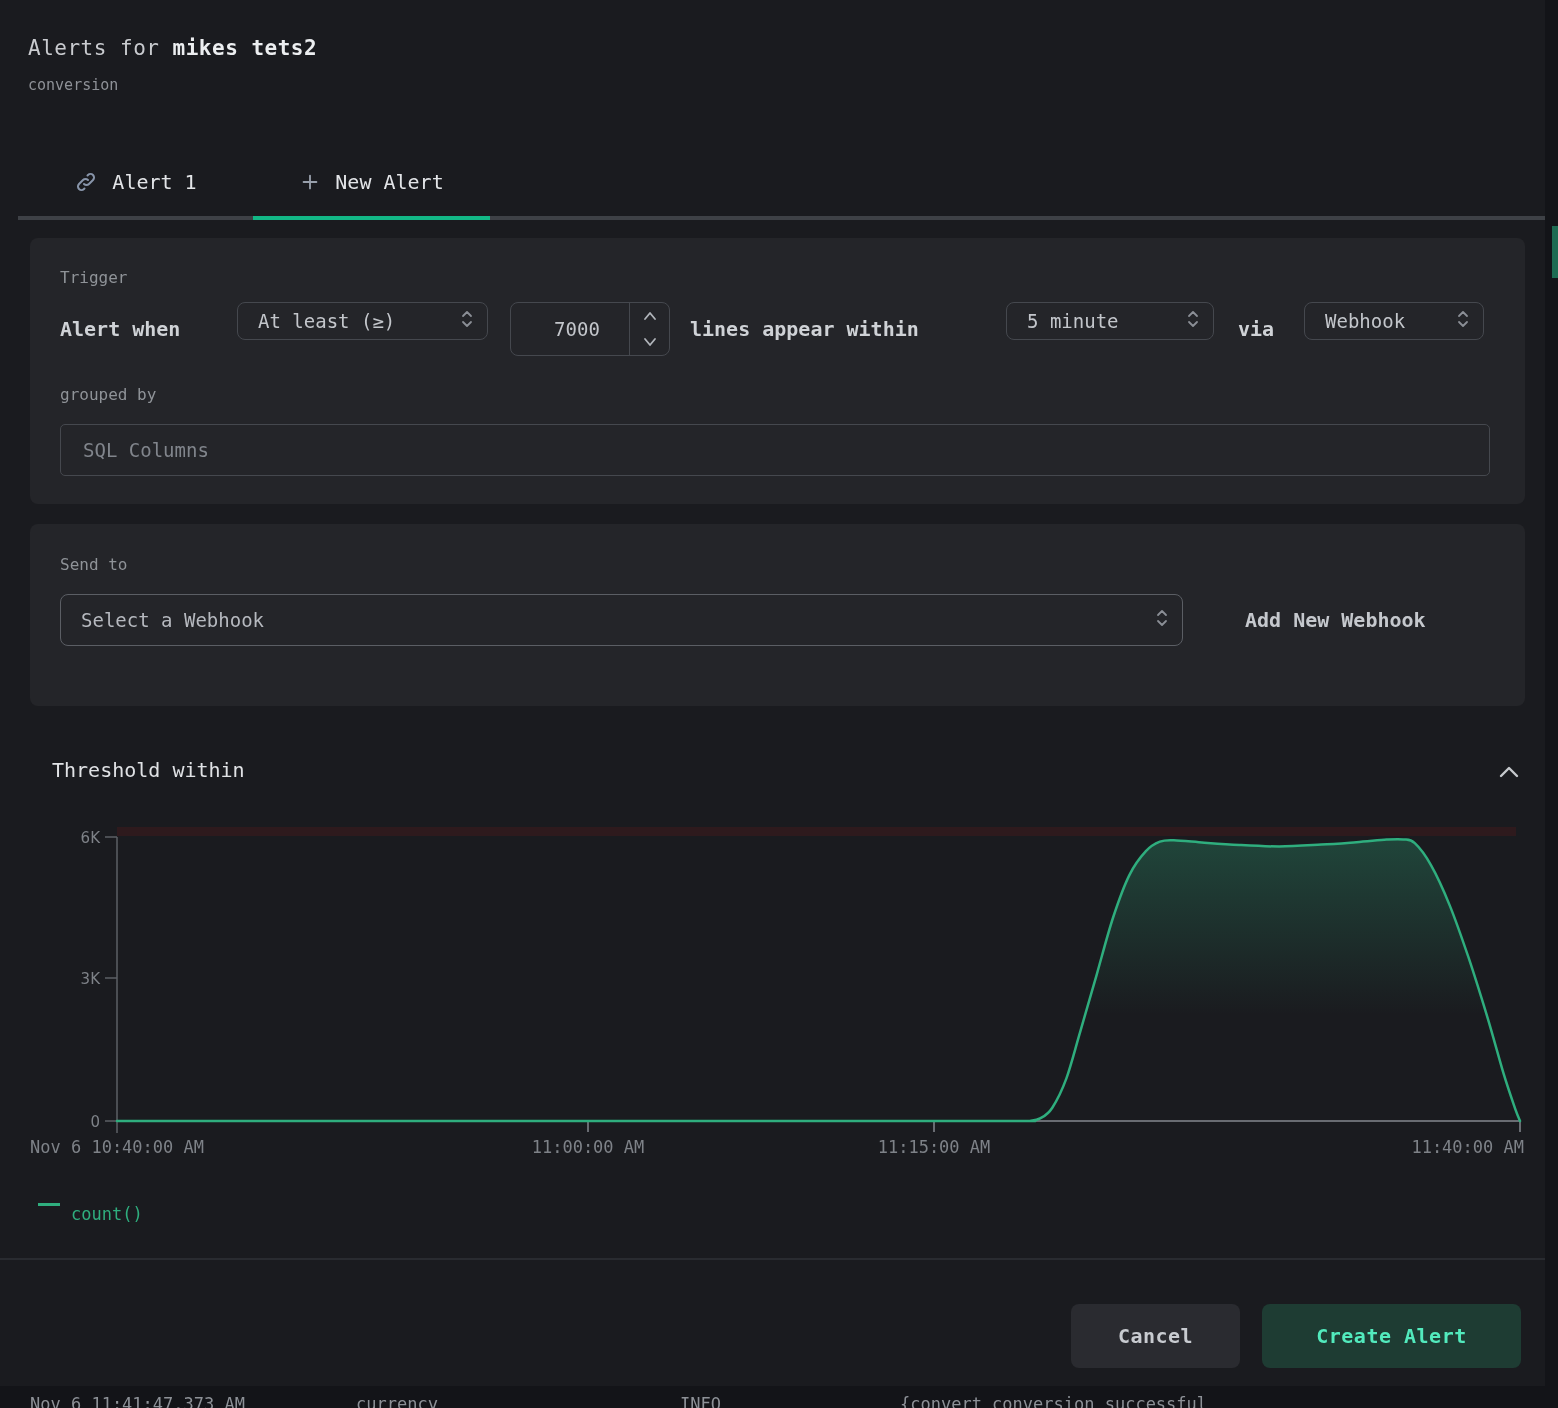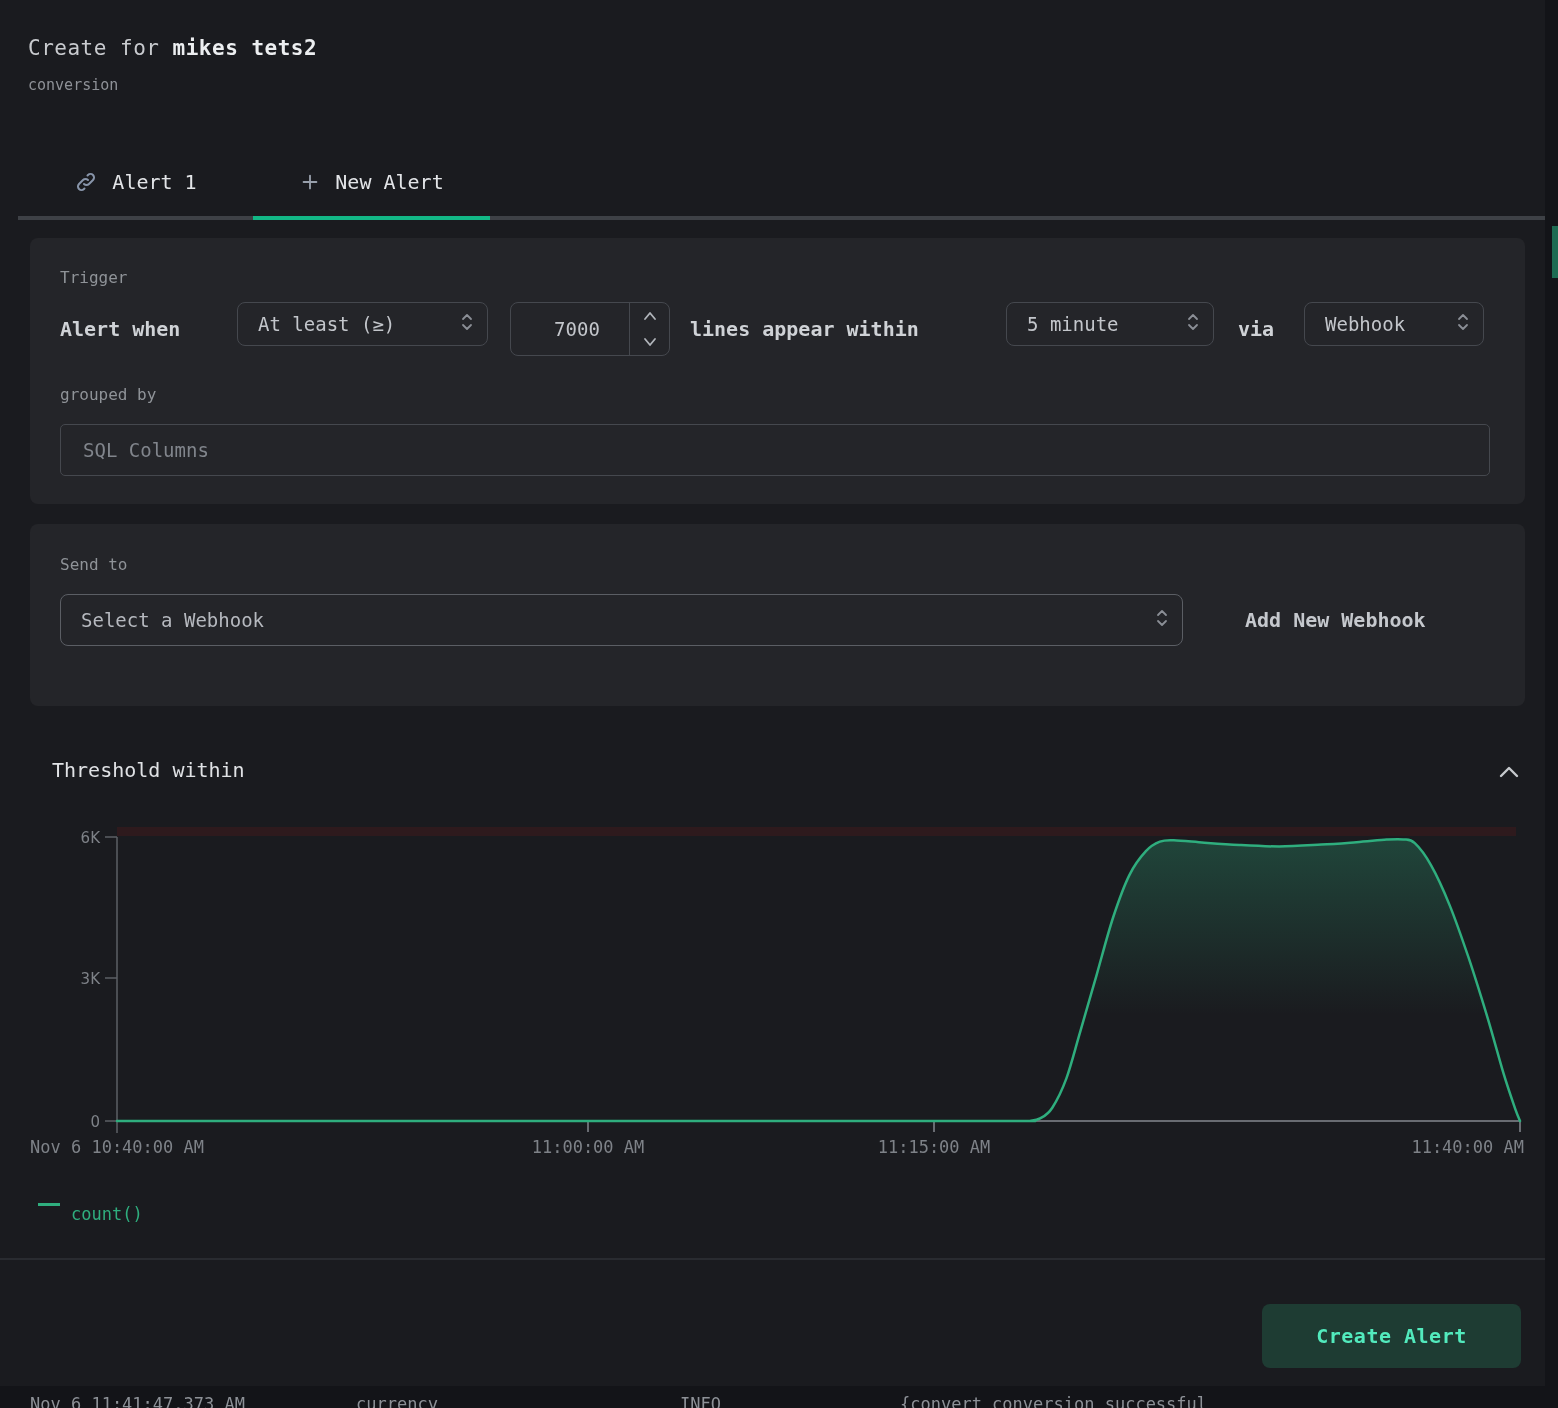--- a/index.html
+++ b/index.html
@@ -33,21 +33,21 @@
   .tabs-underline { position:absolute; left:18px; top:216px; width:1527px; height:4px; background:#3e4146; }
   .tabs-underline-active { position:absolute; left:253px; top:216px; width:237px; height:4px; background:#12b886; }
 
   .panel { position:absolute; left:30px; width:1495px; background:#242529; border-radius:8px; }
   .panel-trigger { top:238px; height:266px; }
   .panel-send { top:524px; height:182px; }
   .panel-label { position:absolute; left:30px; font-size:16px; color:#8f9398; }
 
   .inline-text { position:absolute; height:54px; line-height:54px; font-size:20px; color:#cfd2d6; white-space:nowrap;font-weight:bold; }
   .select {
-    position:absolute; height:44px; border:1px solid #45484e; border-radius:8px;
+    position:absolute; height:38px; border:1px solid #45484e; border-radius:8px;
     display:flex; align-items:center; font-size:19px; color:#c3c6cb;
     padding:0 38px 0 20px; cursor:pointer; background:#242529;
   }
   .select .updown { position:absolute; right:12px; top:50%; transform:translateY(-50%); }
 
   .numwrap { position:absolute; height:54px; border:1px solid #45484e; border-radius:8px; background:#242529; display:flex; }
   .numwrap input {
     width:118px; background:transparent; border:none; outline:none;
     color:#c3c6cb; font-size:19px; padding:0 10px 0 24px;
     font-family:"DejaVu Sans Mono","Liberation Mono",monospace;
@@ -92,21 +92,21 @@
   <div class="bg-fragment"></div>
   <div class="bg-log">
     <span class="l-ts">Nov 6 11:41:47.373 AM</span>
     <span class="l-svc">currency</span>
     <span class="l-lvl">INFO</span>
     <span class="l-msg">{convert conversion successful</span>
   </div>
 
   <div class="modal">
 
-    <div class="title"><span>Create for </span><b>mikes tets2</b></div>
+    <div class="title"><span>Alerts for </span><b>mikes tets2</b></div>
     <div class="subtitle">conversion</div>
 
     <div class="tab tab-1">
       <span style="display:flex;">
         <svg width="24" height="24" viewBox="0 0 24 24" fill="none" stroke="#8895aa" stroke-width="2" stroke-linecap="round" stroke-linejoin="round">
           <path d="M10 14a3.5 3.5 0 0 0 5 0l4-4a3.5 3.5 0 0 0-5-5l-.5.5"></path>
           <path d="M14 10a3.5 3.5 0 0 0-5 0l-4 4a3.5 3.5 0 0 0 5 5l.5-.5"></path>
         </svg>
       </span>
       <span class="tab-label">Alert 1</span>
@@ -233,16 +233,17 @@
       <path id="series-area" fill="url(#areaGrad)" d="M117.0 1121.0 C156.0 1121.0 272.9 1121.0 350.8 1121.0 C428.8 1121.0 506.7 1121.0 584.7 1121.0 C662.6 1121.0 746.4 1121.0 818.5 1121.0 C890.6 1121.0 982.2 1121.0 1017.3 1121.0 C1052.3 1121.0 1025.1 1121.0 1029.0 1121.0 C1032.8 1120.5 1036.7 1120.4 1040.6 1118.2 C1044.5 1116.0 1048.0 1114.4 1052.3 1107.7 C1056.6 1101.1 1061.7 1091.2 1066.4 1078.4 C1071.0 1065.6 1075.3 1048.4 1080.4 1031.1 C1085.5 1013.7 1091.3 993.2 1096.8 974.3 C1102.2 955.3 1107.7 934.0 1113.1 917.5 C1118.6 900.9 1124.0 885.9 1129.5 874.9 C1135.0 863.8 1140.8 856.7 1145.9 851.2 C1150.9 845.7 1155.2 843.5 1159.9 841.7 C1164.6 839.9 1166.5 840.2 1173.9 840.3 C1181.3 840.5 1193.4 841.9 1204.3 842.7 C1215.2 843.5 1226.9 844.4 1239.4 845.0 C1251.9 845.7 1265.5 846.5 1279.2 846.5 C1292.8 846.4 1308.4 845.3 1321.2 844.6 C1334.1 843.9 1345.4 843.0 1356.3 842.2 C1367.2 841.4 1378.9 840.1 1386.7 839.6 C1394.5 839.1 1398.4 838.8 1403.1 839.4 C1407.8 840.0 1410.1 838.8 1414.8 843.2 C1419.5 847.5 1425.3 855.0 1431.1 865.4 C1437.0 875.8 1443.6 890.3 1449.8 905.6 C1456.1 921.0 1462.3 939.2 1468.6 957.7 C1474.8 976.2 1481.4 997.5 1487.3 1016.9 C1493.1 1036.2 1499.0 1058.3 1503.6 1073.7 C1508.3 1089.1 1512.6 1101.3 1515.3 1109.2 C1518.1 1117.1 1519.2 1119.0 1520.0 1121.0 L1520 1121 L117 1121 Z"></path>
       <path id="series-line" fill="none" stroke="#2fae7e" stroke-width="2.5" stroke-linejoin="round" stroke-linecap="round" d="M117.0 1121.0 C156.0 1121.0 272.9 1121.0 350.8 1121.0 C428.8 1121.0 506.7 1121.0 584.7 1121.0 C662.6 1121.0 746.4 1121.0 818.5 1121.0 C890.6 1121.0 982.2 1121.0 1017.3 1121.0 C1052.3 1121.0 1025.1 1121.0 1029.0 1121.0 C1032.8 1120.5 1036.7 1120.4 1040.6 1118.2 C1044.5 1116.0 1048.0 1114.4 1052.3 1107.7 C1056.6 1101.1 1061.7 1091.2 1066.4 1078.4 C1071.0 1065.6 1075.3 1048.4 1080.4 1031.1 C1085.5 1013.7 1091.3 993.2 1096.8 974.3 C1102.2 955.3 1107.7 934.0 1113.1 917.5 C1118.6 900.9 1124.0 885.9 1129.5 874.9 C1135.0 863.8 1140.8 856.7 1145.9 851.2 C1150.9 845.7 1155.2 843.5 1159.9 841.7 C1164.6 839.9 1166.5 840.2 1173.9 840.3 C1181.3 840.5 1193.4 841.9 1204.3 842.7 C1215.2 843.5 1226.9 844.4 1239.4 845.0 C1251.9 845.7 1265.5 846.5 1279.2 846.5 C1292.8 846.4 1308.4 845.3 1321.2 844.6 C1334.1 843.9 1345.4 843.0 1356.3 842.2 C1367.2 841.4 1378.9 840.1 1386.7 839.6 C1394.5 839.1 1398.4 838.8 1403.1 839.4 C1407.8 840.0 1410.1 838.8 1414.8 843.2 C1419.5 847.5 1425.3 855.0 1431.1 865.4 C1437.0 875.8 1443.6 890.3 1449.8 905.6 C1456.1 921.0 1462.3 939.2 1468.6 957.7 C1474.8 976.2 1481.4 997.5 1487.3 1016.9 C1493.1 1036.2 1499.0 1058.3 1503.6 1073.7 C1508.3 1089.1 1512.6 1101.3 1515.3 1109.2 C1518.1 1117.1 1519.2 1119.0 1520.0 1121.0"></path>
     </svg>
 
     <div class="legend">
       <span class="legend-swatch"></span>
       <span class="legend-label">count()</span>
     </div>
 
     <div class="footer-sep"></div>
+    <button class="btn btn-cancel mono">Cancel</button>
     <button class="btn btn-create mono">Create Alert</button>
 
   </div>
 </div>
 
 </body></html>

